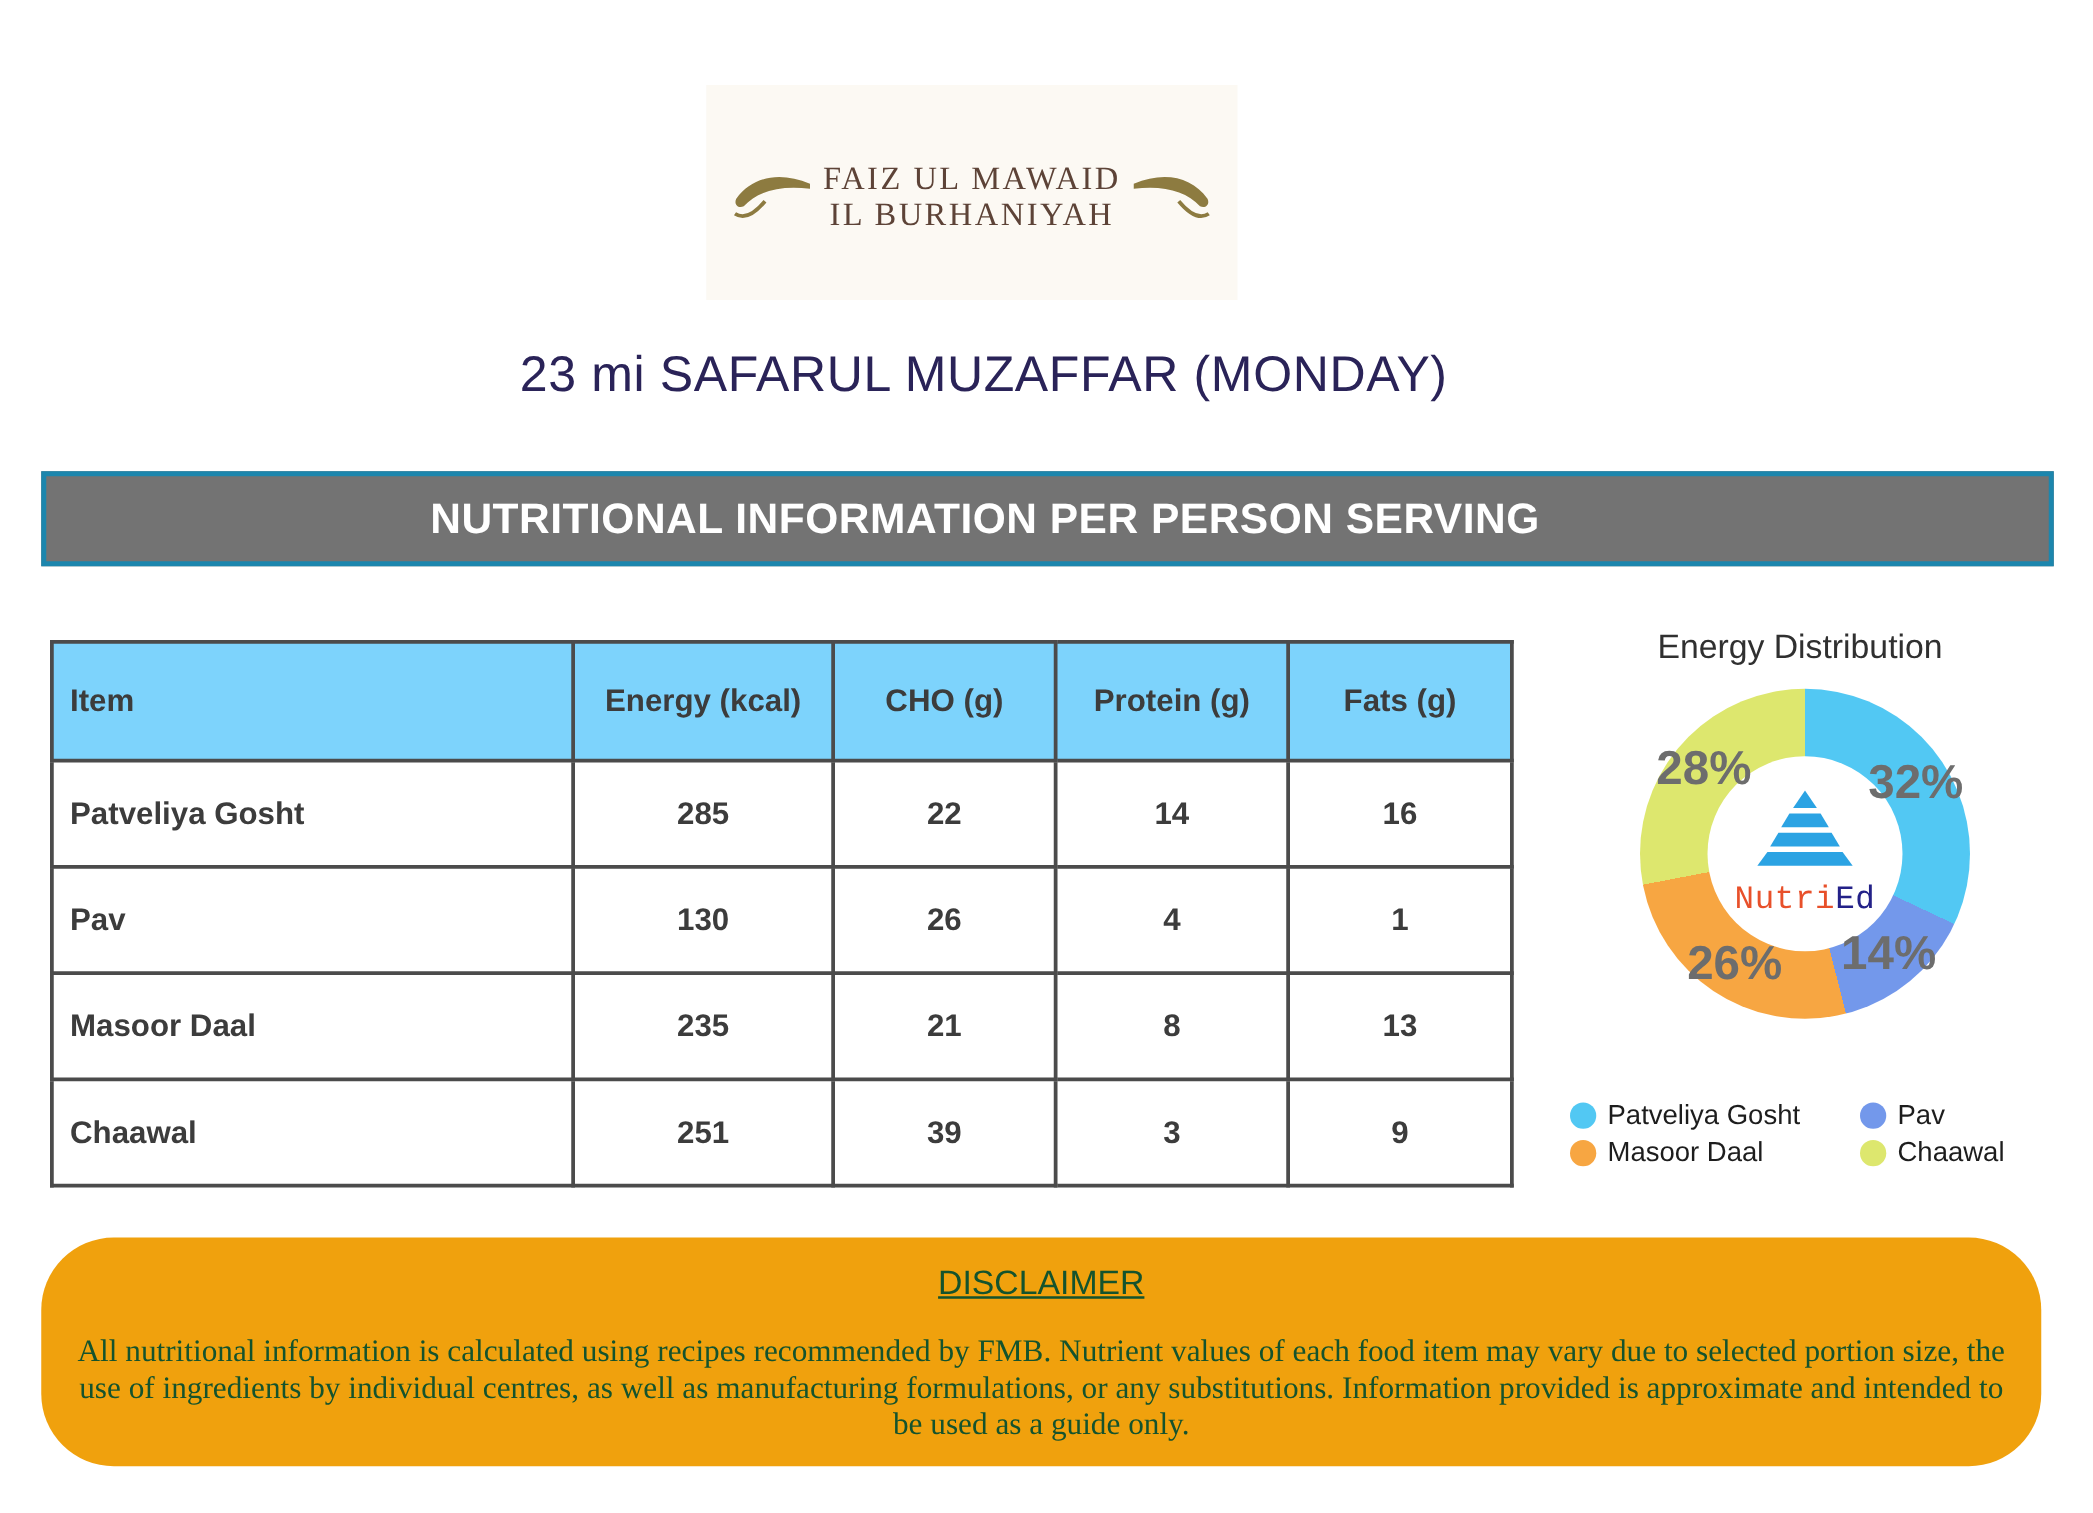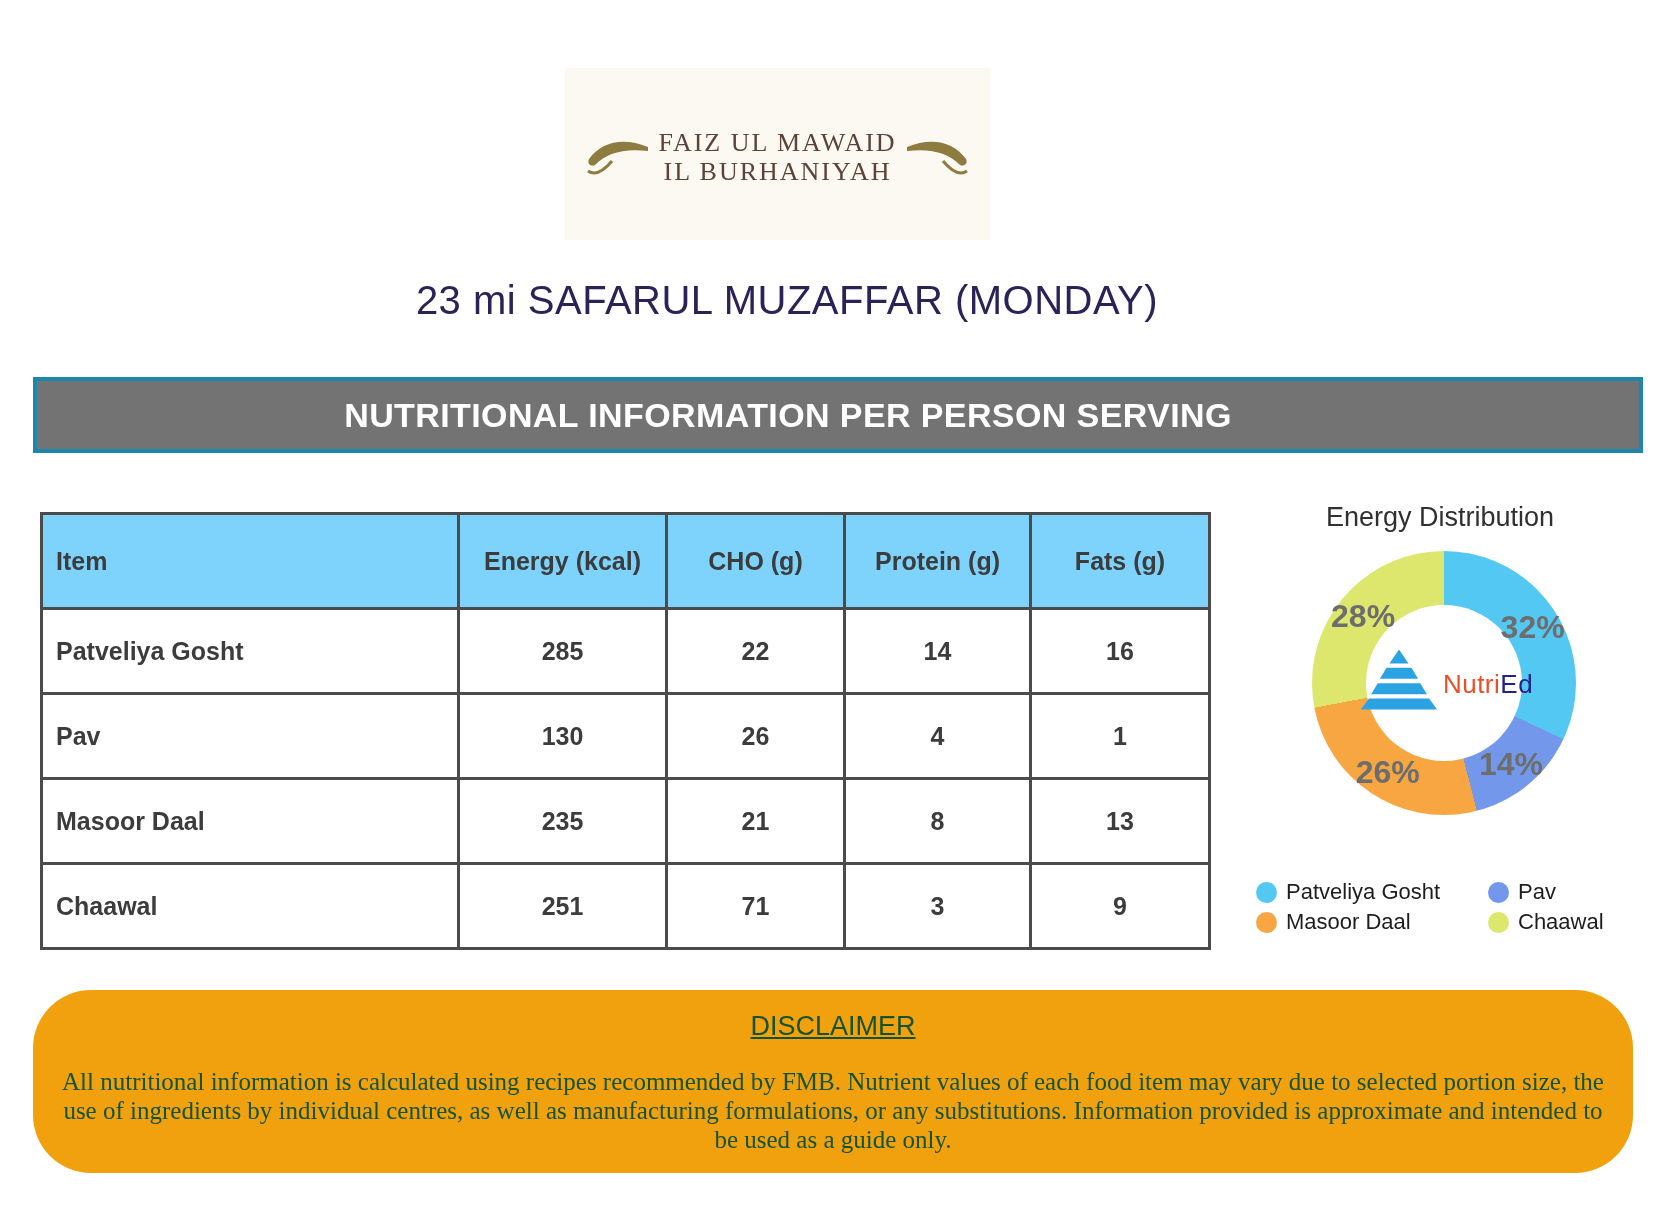--- a/index.html
+++ b/index.html
@@ -68,25 +68,25 @@
     position:absolute; left:1250px; top:502px; width:380px;
     text-align:center; font-size:27px; color:#303030;
   }
   .donut {
     position:absolute; left:1312px; top:551px; width:264px; height:264px;
     border-radius:50%;
   }
   .donut-hole {
     position:absolute; left:54px; top:54px; width:156px; height:156px;
     background:#ffffff; border-radius:50%;
-    display:flex; flex-direction:row; align-items:center; justify-content:center;
+    display:flex; flex-direction:column; align-items:center; justify-content:center;font-family:Liberation Mono, monospace;
   }
   .donut-percent {
     position:absolute; transform:translate(-50%,-50%);
-    font-size:32px; font-weight:bold; color:#6d6d6d; white-space:nowrap;
+    font-size:38px; font-weight:bold; color:#6d6d6d; white-space:nowrap;
   }
   .nutried-text { font-size:26px; margin-top:3px; letter-spacing:0.5px; }
   .nutried-nutri { color:#e8502a; }
   .nutried-ed { color:#232188; }
 
   .legend {
     position:absolute; left:1256px; top:879px;
     display:grid; grid-template-columns:232px auto; row-gap:4px;
   }
   .legend-item { display:flex; align-items:center; gap:9px; font-size:22px; color:#1d1d1d; }
@@ -169,21 +169,21 @@
     <tr>
       <td class="col-item">Masoor Daal</td>
       <td>235</td>
       <td>21</td>
       <td>8</td>
       <td>13</td>
     </tr>
     <tr>
       <td class="col-item">Chaawal</td>
       <td>251</td>
-      <td>71</td>
+      <td>39</td>
       <td>3</td>
       <td>9</td>
     </tr>
   </tbody>
 </table>
 
 <div class="chart-title">Energy Distribution</div>
 
 <div class="donut" style="background: conic-gradient(rgb(82, 200, 243) 0deg, rgb(82, 200, 243) 115.2deg, rgb(115, 152, 235) 115.2deg, rgb(115, 152, 235) 165.6deg, rgb(247, 166, 66) 165.6deg, rgb(247, 166, 66) 259.2deg, rgb(221, 231, 110) 259.2deg, rgb(221, 231, 110) 360deg);">
   <div class="donut-hole">

